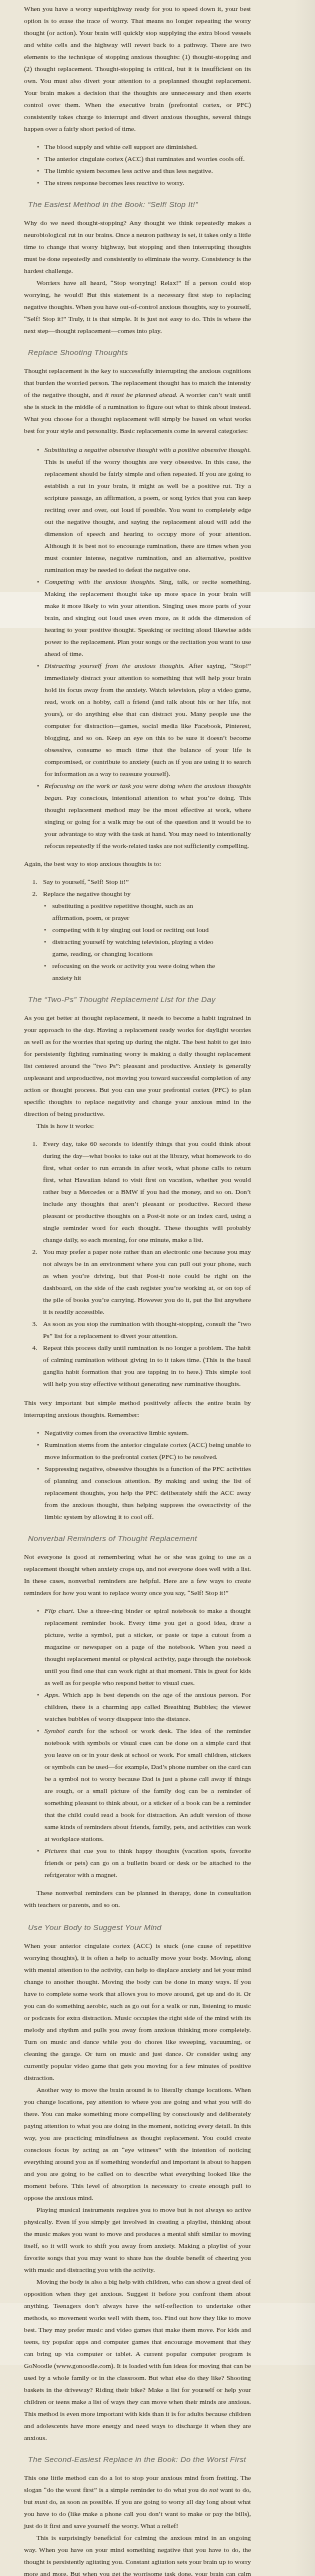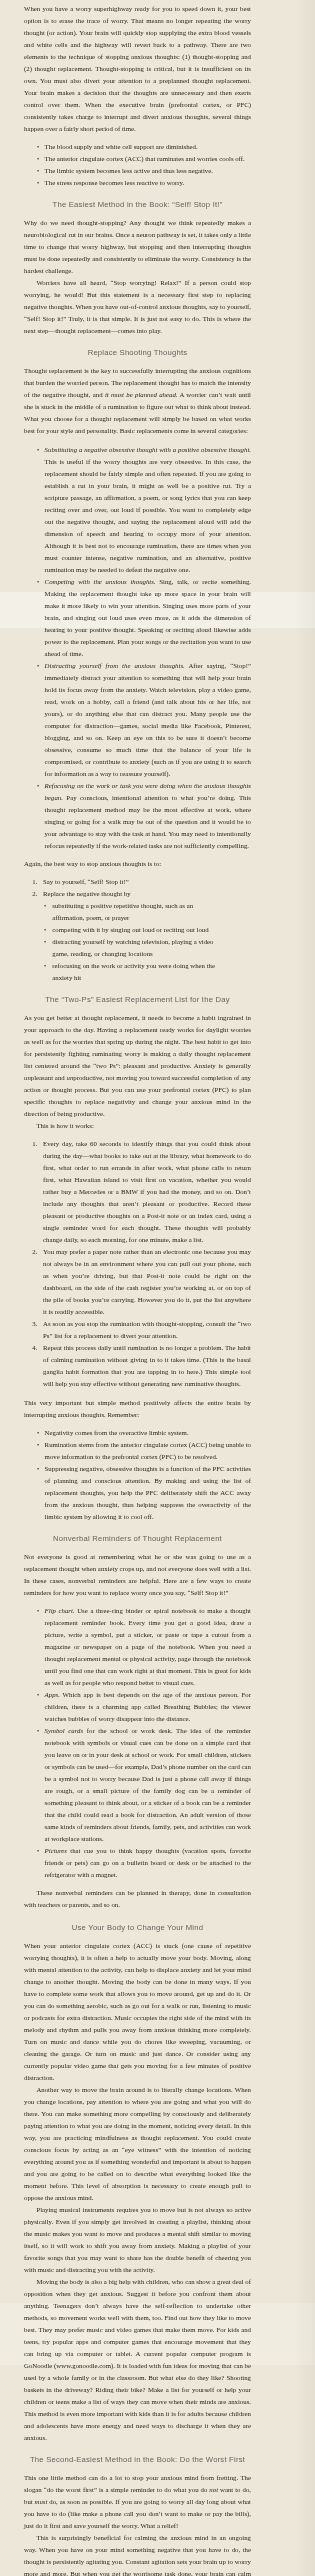--- a/index.html
+++ b/index.html
@@ -14,24 +14,25 @@
   .scan-band { position:absolute; left:0; width:100%; pointer-events:none; }
   .band-a { top:592px; height:36px; background:rgba(255,255,255,.38); }
   .band-b { top:2303px; height:62px; background:rgba(255,255,255,.22); }
   .edge-shade { position:absolute; top:0; right:0; width:20.6px; height:100%;
     background:linear-gradient(to right, rgba(0,0,0,0), rgba(0,0,0,.04)); pointer-events:none; }
   .column { position:absolute; left:24px; top:2.6px; width:227px; }
   p.para { margin:0; text-align:justify; font-size:6.8px; line-height:12px; }
   p.indent { text-indent:12.4px; }
   .heading {
     font-family:"Liberation Sans", sans-serif;
-    color:#64635c; text-align:center;
+    color:#64635c; text-align:left;
     font-size:7.7px; letter-spacing:0.2px;
     line-height:11.3px; margin:10.3px 4.1px 6.7px 4.1px;
     font-weight:400;
+    font-style:italic;
   }
   .list { margin:6.2px 0; }
   .li { position:relative; padding-left:20.6px; text-align:justify;
         font-size:6.8px; line-height:12px; }
   .li > .marker { position:absolute; left:13px; font-size:6.2px; }
   .oli { position:relative; padding-left:19px; text-align:justify;
          font-size:6.8px; line-height:12px; }
   .oli > .marker { position:absolute; left:8.2px; }
   .sublist { margin:0; }
   .subli { position:relative; padding-left:9.3px; text-align:left;
@@ -69,21 +70,21 @@
       <p class="para"><span>Again, the best way to stop anxious thoughts is to:</span></p>
       <div class="list">
         <div class="oli"><span class="marker">1.</span><span>Say to yourself, “Self! Stop it!”</span></div>
         <div class="oli"><span class="marker">2.</span><span>Replace the negative thought by</span><div class="sublist">
             <div class="subli"><span class="marker">•</span><span>substituting a positive repetitive thought, such as an affirmation, poem, or prayer</span></div>
             <div class="subli"><span class="marker">•</span><span>competing with it by singing out loud or reciting out loud</span></div>
             <div class="subli"><span class="marker">•</span><span>distracting yourself by watching television, playing a video game, reading, or changing locations</span></div>
             <div class="subli"><span class="marker">•</span><span>refocusing on the work or activity you were doing when the anxiety hit</span></div>
           </div></div>
       </div>
-      <div class="heading">The “Two-Ps” Easiest Replacement List for the Day</div>
+      <div class="heading">The “Two-Ps” Thought Replacement List for the Day</div>
       <p class="para"><span>As you get better at thought replacement, it needs to become a habit ingrained in your approach to the day. Having a replacement ready works for daylight worries as well as for the worries that spring up during the night. The best habit to get into for persistently fighting ruminating worry is making a daily thought replacement list centered around the “two Ps”: pleasant and productive. Anxiety is generally </span><span class="it">un</span><span>pleasant and </span><span class="it">un</span><span>productive, not moving you toward successful completion of any action or thought process. But you can use your prefrontal cortex (PFC) to plan specific thoughts to replace negativity and change your anxious mind in the direction of being productive.</span></p>
       <p class="para indent"><span>This is how it works:</span></p>
       <div class="list">
         <div class="oli"><span class="marker">1.</span><span>Every day, take 60 seconds to identify things that you could think about during the day—what books to take out at the library, what homework to do first, what order to run errands in after work, what phone calls to return first, what Hawaiian island to visit first on vacation, whether you would rather buy a Mercedes or a BMW if you had the money, and so on. Don’t include any thoughts that aren’t pleasant or productive. Record these pleasant or productive thoughts on a Post-it note or an index card, using a single reminder word for each thought. These thoughts will probably change daily, so each morning, for one minute, make a list.</span></div>
         <div class="oli"><span class="marker">2.</span><span>You may prefer a paper note rather than an electronic one because you may not always be in an environment where you can pull out your phone, such as when you’re driving, but that Post-it note could be right on the dashboard, on the side of the cash register you’re working at, or on top of the pile of books you’re carrying. However you do it, put the list anywhere it is readily accessible.</span></div>
         <div class="oli"><span class="marker">3.</span><span>As soon as you stop the rumination with thought-stopping, consult the “two Ps” list for a replacement to divert your attention.</span></div>
         <div class="oli"><span class="marker">4.</span><span>Repeat this process daily until rumination is no longer a problem. The habit of calming rumination without giving in to it takes time. (This is the basal ganglia habit formation that you are tapping in to here.) This simple tool will help you stay effective without generating new ruminative thoughts.</span></div>
       </div>
       <p class="para"><span>This very important but simple method positively affects the entire brain by interrupting anxious thoughts. Remember:</span></p>
       <div class="list">
@@ -93,23 +94,23 @@
       </div>
       <div class="heading">Nonverbal Reminders of Thought Replacement</div>
       <p class="para"><span>Not everyone is good at remembering what he or she was going to use as a replacement thought when anxiety crops up, and not everyone does well with a list. In these cases, nonverbal reminders are helpful. Here are a few ways to create reminders for how you want to replace worry once you say, “Self! Stop it!”</span></p>
       <div class="list">
         <div class="li"><span class="marker">•</span><span class="it">Flip chart.</span><span> Use a three-ring binder or spiral notebook to make a thought replacement reminder book. Every time you get a good idea, draw a picture, write a symbol, put a sticker, or paste or tape a cutout from a magazine or newspaper on a page of the notebook. When you need a thought replacement mental or physical activity, page through the notebook until you find one that can work right at that moment. This is great for kids as well as for people who respond better to visual cues.</span></div>
         <div class="li"><span class="marker">•</span><span class="it">Apps.</span><span> Which app is best depends on the age of the anxious person. For children, there is a charming app called Breathing Bubbles; the viewer watches bubbles of worry disappear into the distance.</span></div>
         <div class="li"><span class="marker">•</span><span class="it">Symbol cards</span><span> for the school or work desk. The idea of the reminder notebook with symbols or visual cues can be done on a simple card that you leave on or in your desk at school or work. For small children, stickers or symbols can be used—for example, Dad’s phone number on the card can be a symbol not to worry because Dad is just a phone call away if things are rough, or a small picture of the family dog can be a reminder of something pleasant to think about, or a sticker of a book can be a reminder that the child could read a book for distraction. An adult version of those same kinds of reminders about friends, family, pets, and activities can work at workplace stations.</span></div>
         <div class="li"><span class="marker">•</span><span class="it">Pictures</span><span> that cue you to think happy thoughts (vacation spots, favorite friends or pets) can go on a bulletin board or desk or be attached to the refrigerator with a magnet.</span></div>
       </div>
       <p class="para indent"><span>These nonverbal reminders can be planned in therapy, done in consultation with teachers or parents, and so on.</span></p>
-      <div class="heading">Use Your Body to Change Your Mind</div>
+      <div class="heading">Use Your Body to Suggest Your Mind</div>
       <p class="para"><span>When your anterior cingulate cortex (ACC) is stuck (one cause of repetitive worrying thoughts), it is often a help to actually move your body. Moving, along with mental attention to the activity, can help to displace anxiety and let your mind change to another thought. Moving the body can be done in many ways. If you have to complete some work that allows you to move around, get up and do it. Or you can do something aerobic, such as go out for a walk or run, listening to music or podcasts for extra distraction. Music occupies the right side of the mind with its melody and rhythm and pulls you away from anxious thinking more completely. Turn on music and dance while you do chores like sweeping, vacuuming, or cleaning the garage. Or turn on music and just dance. Or consider using any currently popular video game that gets you moving for a few minutes of positive distraction.</span></p>
       <p class="para indent"><span>Another way to move the brain around is to literally change locations. When you change locations, pay attention to where you are going and what you will do there. You can make something more compelling by consciously and deliberately paying attention to what you are doing in the moment, noticing every detail. In this way, you are practicing mindfulness as thought replacement. You could create conscious focus by acting as an “eye witness” with the intention of noticing everything around you as if something wonderful and important is about to happen and you are going to be called on to describe what everything looked like the moment before. This level of absorption is necessary to create enough pull to oppose the anxious mind.</span></p>
       <p class="para indent"><span>Playing musical instruments requires you to move but is not always so active physically. Even if you simply get involved in creating a playlist, thinking about the music makes you want to move and produces a mental shift similar to moving itself, so it will work to shift you away from anxiety. Making a playlist of your favorite songs that you may want to share has the double benefit of cheering you with music and distracting you with the activity.</span></p>
       <p class="para indent"><span>Moving the body is also a big help with children, who can show a great deal of opposition when they get anxious. Suggest it before you confront them about anything. Teenagers don’t always have the self-reflection to undertake other methods, so movement works well with them, too. Find out how they like to move best. They may prefer music and video games that make them move. For kids and teens, try popular apps and computer games that encourage movement that they can bring up via computer or tablet. A current popular computer program is GoNoodle (www.gonoodle.com). It is loaded with fun ideas for moving that can be used by a whole family or in the classroom. But what else do they like? Shooting baskets in the driveway? Riding their bike? Make a list for yourself or help your children or teens make a list of ways they can move when their minds are anxious. This method is even more important with kids than it is for adults because children and adolescents have more energy and need ways to discharge it when they are anxious.</span></p>
-      <div class="heading">The Second-Easiest Method in the Book: Do the Worst First</div>
+      <div class="heading">The Second-Easiest Replace in the Book: Do the Worst First</div>
       <p class="para"><span>This one little method can do a lot to stop your anxious mind from fretting. The slogan “do the worst first” is a simple reminder to do what you do </span><span class="it">not</span><span> want to do, but </span><span class="it">must</span><span> do, as soon as possible. If you are going to worry all day long about what you have to do (like make a phone call you don’t want to make or pay the bills), just do it first and save yourself the worry. What a relief!</span></p>
       <p class="para indent"><span>This is surprisingly beneficial for calming the anxious mind in an ongoing way. When you have on your mind something negative that you have to do, the thought is persistently agitating you. Constant agitation sets your brain up to worry more and more. But when you get the worrisome task done, your brain can calm down. The longer you can keep your brain calm, the easier it is for your brain to stay calm.</span></p>
     </div>
 </div>
 
 
 </body></html>

